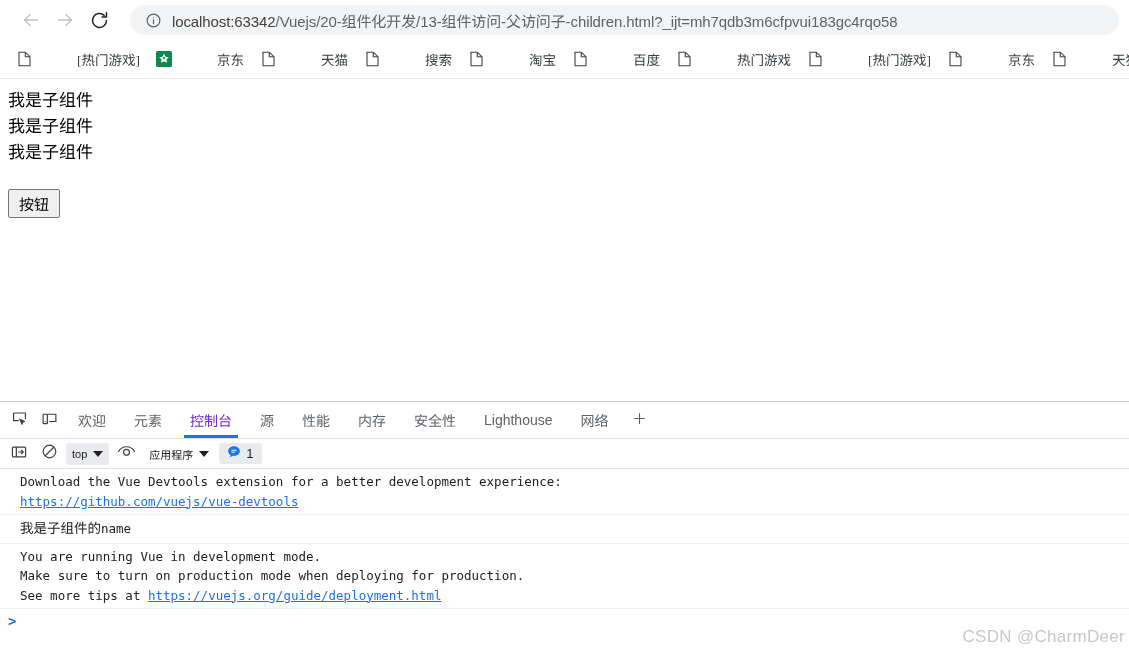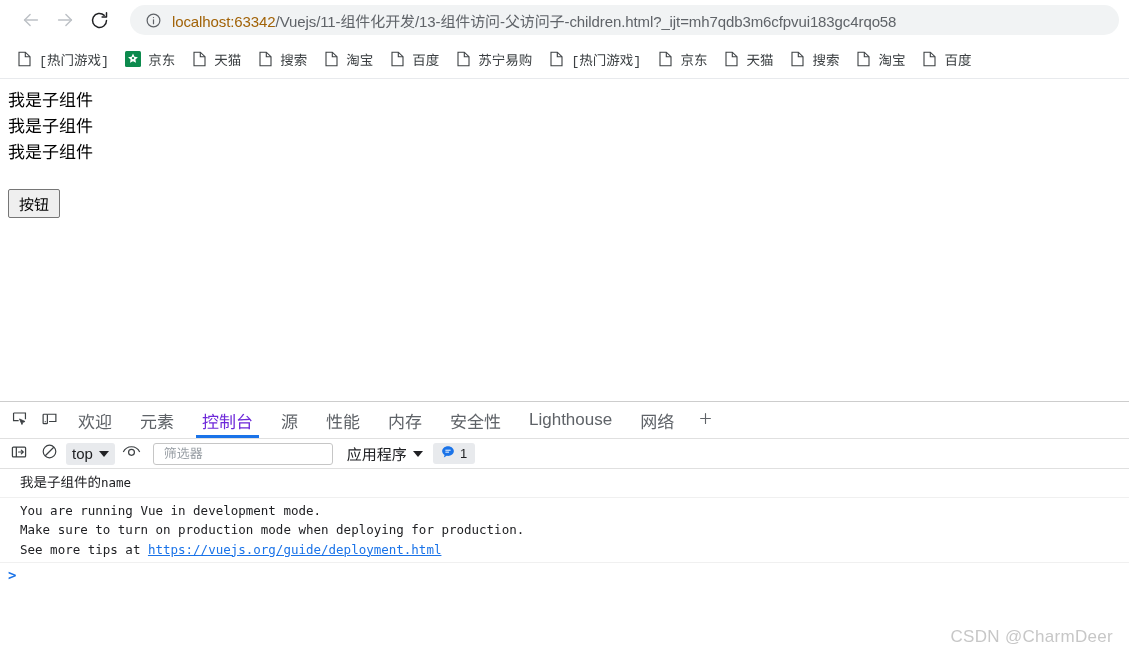--- a/index.html
+++ b/index.html
@@ -59,21 +59,21 @@
   }
   .url-text {
     font-size: 15px;
     color: #5f6368;
     white-space: nowrap;
     overflow: hidden;
     text-overflow: clip;
     letter-spacing: -0.1px;
     font-family: "Liberation Sans", "DejaVu Sans", sans-serif;
   }
-  .url-text .host { color: #a16207; }
+  .url-text .host { color: #404040; }
 
   
   .bookmarks-bar {
     height: 38px;
     display: flex;
     align-items: center;
     background: #ffffff;
     padding-left: 8px;
     box-sizing: border-box;
     overflow: hidden;
@@ -92,21 +92,22 @@
     height: 16px;
     margin-right: 7px;
     flex: none;
     display: flex;
     align-items: center;
     justify-content: center;
   }
   .bookmark .bm-label {
     font-size: 13.5px;
     color: #3c4043;
-    font-family: Liberation Mono, monospace;
+    font-family: Liberation Serif, serif;
+    margin-left: 38px;
   }
 
   
   .page-viewport {
     height: 323px;
     background: #ffffff;
     border-top: 1px solid #e8eaed;
     padding: 8px 0 0 8px;
     box-sizing: border-box;
     overflow: hidden;
@@ -150,21 +151,21 @@
     width: 30px;
     display: flex;
     align-items: center;
     justify-content: center;
     flex: none;
   }
   .dt-tab {
     display: flex;
     align-items: center;
     padding: 0 14px;
-    font-size: 17px;
+    font-size: 14px;
     color: #5f6368;
     position: relative;
     flex: none;
     font-family: "Liberation Sans", "DejaVu Sans", sans-serif;
   }
   .dt-tab.active {
     color: #6d28d9;
   }
   .dt-tab.active::after {
     content: "";
@@ -203,21 +204,21 @@
     flex: none;
     border-radius: 2px;
   }
   .ct-select {
     display: flex;
     align-items: center;
     height: 22px;
     background: #e8eaed;
     border-radius: 3px;
     padding: 0 6px;
-    font-size: 15px;
+    font-size: 11px;
     color: #202124;
     flex: none;
     gap: 6px;
     font-family: "Liberation Sans", "DejaVu Sans", sans-serif;
   }
   .ct-select.plain {
     background: transparent;
   }
   .caret {
     width: 0;
@@ -303,21 +304,21 @@
     font-family: "DejaVu Sans Mono", "Liberation Mono", monospace;
   }
   .prompt-caret {
     font-weight: bold;
     margin-right: 6px;
     font-size: 14px;
   }
 
   .watermark {
     position: absolute;
-    right: 16px;
+    right: 4px;
     bottom: 8px;
     font-size: 17px;
     color: #c7c7c7;
     font-family: "Liberation Sans", "DejaVu Sans", sans-serif;
     letter-spacing: 0.3px;
     pointer-events: none;
   }
 </style>
 </head>
 <body>
@@ -352,21 +353,21 @@
   </div>
 
   <div class="omnibox">
     <span class="info-icon">
       <svg width="17" height="17" viewBox="0 0 24 24" fill="none" stroke="#5f6368" stroke-width="1.7">
         <circle cx="12" cy="12" r="9"></circle>
         <line x1="12" y1="11" x2="12" y2="16.5" stroke-linecap="round"></line>
         <circle cx="12" cy="7.8" r="0.9" fill="#5f6368" stroke="none"></circle>
       </svg>
     </span>
-    <span class="url-text"><span class="host">localhost:63342</span><span>/Vuejs/11-组件化开发/13-组件访问-父访问子-children.html?_ijt=mh7qdb3m6cfpvui183gc4rqo58</span></span>
+    <span class="url-text"><span class="host">localhost:63342</span><span>/Vuejs/20-组件化开发/13-组件访问-父访问子-children.html?_ijt=mh7qdb3m6cfpvui183gc4rqo58</span></span>
   </div>
 </div>
 
 <div class="bookmarks-bar" id="bookmarks-bar">
     <div class="bookmark">
       <span class="bm-icon">
         <svg width="15" height="16" viewBox="0 0 15 16" fill="none" stroke="#3c4043" stroke-width="1.1">
           <path d="M2 1.2h6.3L13 5.7v9.1H2z" fill="#fff"></path>
           <path d="M8.3 1.2v4.5H13"></path>
         </svg>
@@ -419,21 +420,21 @@
       </span>
       <span class="bm-label">百度</span>
     </div>
     <div class="bookmark">
       <span class="bm-icon">
         <svg width="15" height="16" viewBox="0 0 15 16" fill="none" stroke="#3c4043" stroke-width="1.1">
           <path d="M2 1.2h6.3L13 5.7v9.1H2z" fill="#fff"></path>
           <path d="M8.3 1.2v4.5H13"></path>
         </svg>
       </span>
-      <span class="bm-label">苏宁易购</span>
+      <span class="bm-label">热门游戏</span>
     </div>
     <div class="bookmark">
       <span class="bm-icon">
         <svg width="15" height="16" viewBox="0 0 15 16" fill="none" stroke="#3c4043" stroke-width="1.1">
           <path d="M2 1.2h6.3L13 5.7v9.1H2z" fill="#fff"></path>
           <path d="M8.3 1.2v4.5H13"></path>
         </svg>
       </span>
       <span class="bm-label">[热门游戏]</span>
     </div>
@@ -573,42 +574,41 @@
       <span class="caret"></span>
     </div>
     <div class="ct-btn">
       <span>
         <svg width="19" height="15" viewBox="0 0 22 16" fill="none" stroke="#3c4043" stroke-width="1.4">
           <path d="M1.5 8.5c2-4 5.5-6 9.5-6s7.5 2 9.5 6"></path>
           <circle cx="11" cy="9" r="3.4"></circle>
         </svg>
       </span>
     </div>
-    <div class="ct-filter">
-      <input type="text" placeholder="筛选器" style="">
-    </div>
     <div class="ct-select plain">
       <span>应用程序</span>
       <span class="caret"></span>
     </div>
     <div class="ct-badge">
       <span>
         <svg width="14" height="14" viewBox="0 0 16 16">
           <path d="M8 1.3c3.7 0 6.7 2.5 6.7 5.6S11.7 12.5 8 12.5c-.5 0-1 0-1.5-.1l-3.3 1.9.9-2.8C2.4 10.5 1.3 8.8 1.3 6.9 1.3 3.8 4.3 1.3 8 1.3z" fill="#1a73e8"></path>
           <rect x="5" y="5.4" width="6" height="1.1" fill="#ffffff"></rect>
           <rect x="5" y="7.6" width="4.2" height="1.1" fill="#ffffff"></rect>
         </svg>
       </span>
       <span>1</span>
     </div>
     <div class="spacer"></div>
   </div>
 
   <div class="console-output">
 
+    <div class="console-msg"><span>Download the Vue Devtools extension for a better development experience:
+</span><a href="#">https://github.com/vuejs/vue-devtools</a></div>
 
     <div class="console-msg cjk"><span>我是子组件的</span><span class="mono">name</span></div>
 
     <div class="console-msg"><span>You are running Vue in development mode.
 Make sure to turn on production mode when deploying for production.
 See more tips at </span><a href="#">https://vuejs.org/guide/deployment.html</a></div>
 
     <div class="console-prompt">
       <span class="prompt-caret">&gt;</span>
     </div>

